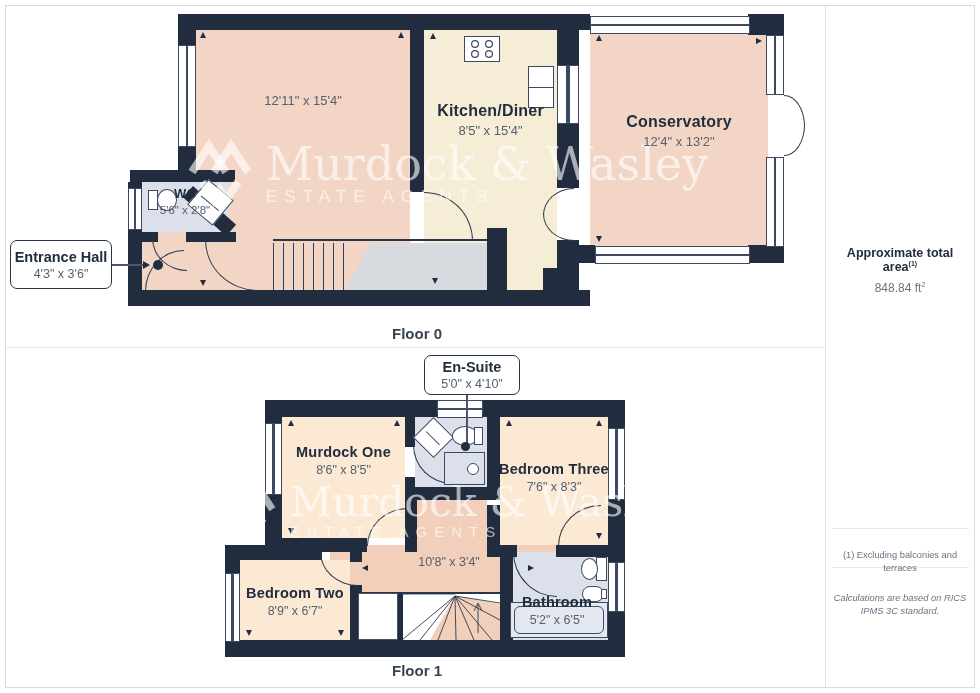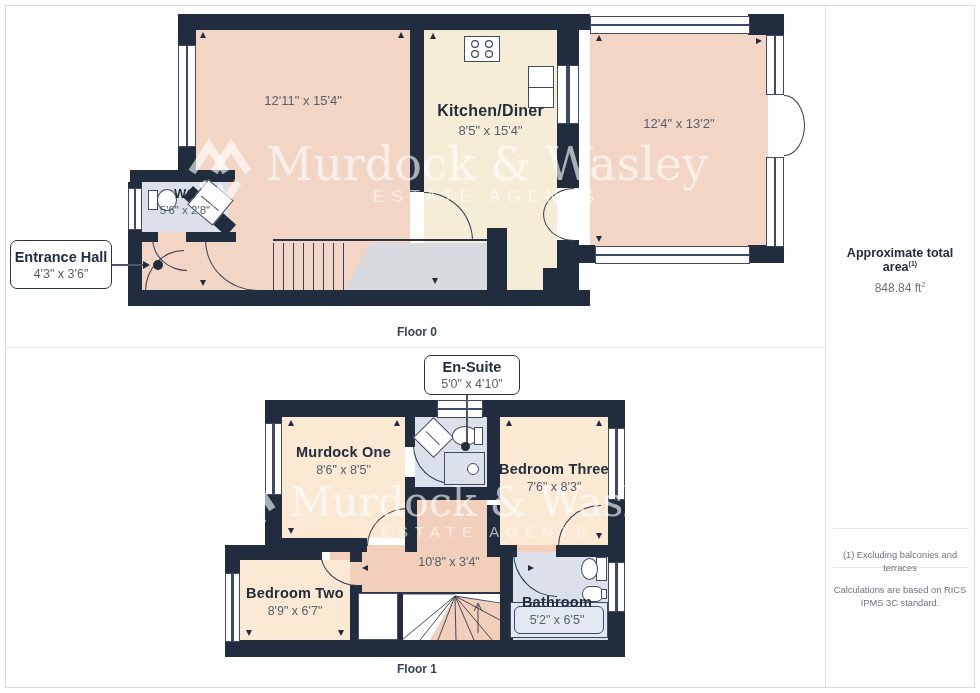--- a/index.html
+++ b/index.html
@@ -30,35 +30,35 @@
 
   .label{position:absolute;text-align:center;z-index:6;color:#222e3e;}
   .label .nm{font-weight:bold;font-size:16px;letter-spacing:.2px;}
   .label .dm{font-size:13px;color:#56606e;margin-top:3px;}
   .label.sm .nm{font-size:14.5px;}
   .label.sm .dm{font-size:12.5px;}
   .label.xs .nm{font-size:13px;}
   .label.xs .dm{font-size:11.5px;}
 
   .floorlbl{position:absolute;left:0;width:834px;text-align:center;z-index:6;
-            font-size:12px;font-weight:bold;color:#394452;}
+            font-size:15px;font-weight:bold;color:#394452;}
 
   .callout{position:absolute;background:#fff;border:1.6px solid #28344a;border-radius:7px;
            z-index:7;display:flex;flex-direction:column;justify-content:center;text-align:center;}
   .callout .nm{font-weight:bold;font-size:14.5px;color:#222e3e;}
   .callout .dm{font-size:12.5px;color:#56606e;margin-top:2px;}
   .dot{position:absolute;border-radius:50%;background:#222e3e;z-index:7;}
   .cline{position:absolute;background:#4c576b;z-index:6;}
   .ahead{position:absolute;width:0;height:0;z-index:7;
          border-top:4px solid transparent;border-bottom:4px solid transparent;border-left:7px solid #222e3e;}
 
   .wm{position:absolute;display:flex;align-items:center;gap:14px;z-index:5;pointer-events:none;
       color:rgba(255,255,255,.62);}
   .wm .t1{font-family:"DejaVu Serif",serif;line-height:1;}
-  .wm .t2{font-family:"Liberation Sans",sans-serif;letter-spacing:7px;text-align:center;}
+  .wm .t2{font-family:"Liberation Sans",sans-serif;letter-spacing:7px;}
 
   .stairs0{position:absolute;z-index:2;background:#f3d5c5;
            background-image:repeating-linear-gradient(to right,#33405c 0 1px,transparent 1px 10px);}
   .grey0{position:absolute;z-index:2;background:#d7dade;clip-path:polygon(18% 0,100% 0,100% 100%,0 100%);}
   .cup{position:absolute;z-index:3;background:#fff;border:1.2px solid #49536b;box-sizing:border-box;}
 
   .sb{position:absolute;text-align:center;z-index:2;}
   .sb-title{font-size:12.5px;font-weight:bold;color:#222e3e;}
   .sb-title sup{font-size:7px;}
   .sb-val{font-size:12px;color:#6b7280;margin-top:7px;}
@@ -165,20 +165,21 @@
     </div>
 
     <div class="label" style="left:196px;top:90px;width:214px;">
       <div class="dm">12'11" x 15'4"</div>
     </div>
     <div class="label" style="left:424px;top:102px;width:133px;">
       <div class="nm">Kitchen/Diner</div>
       <div class="dm">8'5" x 15'4"</div>
     </div>
     <div class="label" style="left:590px;top:113px;width:178px;">
+      <div class="nm">Conservatory</div>
       <div class="dm">12'4" x 13'2"</div>
     </div>
     <div class="label xs" style="left:142px;top:186px;width:86px;">
       <div class="nm">WC</div>
       <div class="dm">5'6" x 2'8"</div>
     </div>
 
     <div class="callout" style="left:10px;top:240px;width:100px;height:47px;">
       <div class="nm">Entrance Hall</div>
       <div class="dm">4'3" x 3'6"</div>
@@ -334,17 +335,17 @@
       <div class="sb-val">
         <span>848.84 ft</span><sup style="font-size:7px;">2</sup>
       </div>
     </div>
 
     <div class="divh" style="left:833px;top:528px;width:136px;"></div>
     <div class="sb sb-note" style="left:833px;top:549px;width:134px;">(1) Excluding balconies and terraces</div>
     <div class="divh" style="left:833px;top:567px;width:136px;"></div>
 
     <div class="sb" style="left:830px;top:583px;width:140px;">
-      <div class="sb-note" style="margin-top:1px;">Calculations are based on RICS IPMS 3C standard.</div>
+      <div class="sb-note" style="margin-top:9px;font-style:italic;">Calculations are based on RICS IPMS 3C standard.</div>
 
     </div>
   </div>
 </div>
 
 </body></html>

